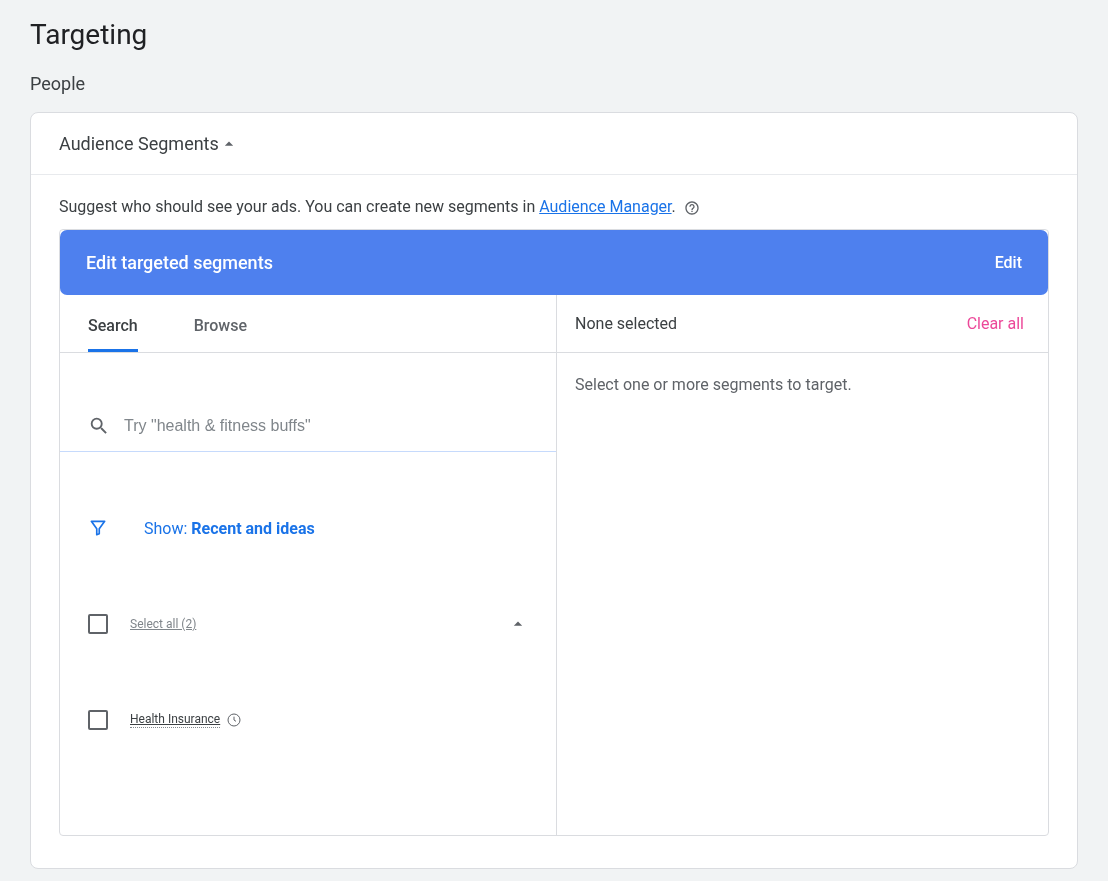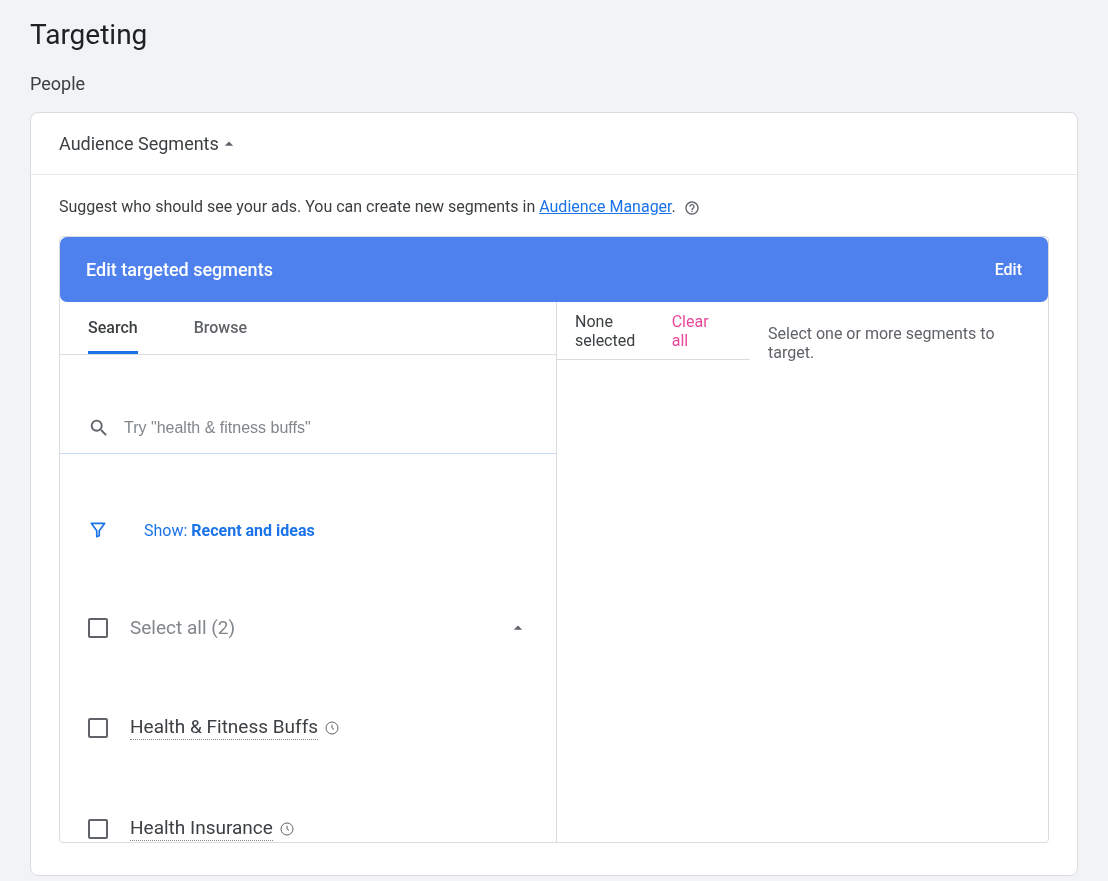--- a/index.html
+++ b/index.html
@@ -48,21 +48,21 @@
       width: 20px;
       height: 20px;
       fill: #5f6368;
     }
     .card-body {
       padding: 22px 28px 8px 28px;
     }
     .description {
       font-size: 16px;
       color: #3c4043;
-      margin-bottom: 20px;
+      margin-bottom: 13px;
     }
     .link {
       color: #1a73e8;
       text-decoration: underline;
       cursor: pointer;
     }
     .help-icon {
       display: inline-flex;
       vertical-align: middle;
       margin-left: 4px;
@@ -104,21 +104,21 @@
     .left-panel {
       width: 497px;
       border-right: 1px solid #dadce0;
       display: flex;
       flex-direction: column;
       gap: 48px;
     }
     .right-panel {
       flex: 1;
       display: flex;
-      flex-direction: row;
+      flex-direction: column;
     }
     .tabs-row {
       display: flex;
       padding: 0 28px;
       border-bottom: 1px solid #dadce0;
       height: 58px;
       align-items: flex-end;
     }
     .tab {
       padding: 16px 0 14px 0;
@@ -186,22 +186,23 @@
     .checkbox {
       width: 20px;
       height: 20px;
       border: 2px solid #5f6368;
       border-radius: 2px;
       margin-right: 22px;
       cursor: pointer;
       flex-shrink: 0;
     }
     .row-label {
-      font-size: 19px;
-      color: #3c4043;
+      font-size: 12px;
+      color: #3c4043;
+      text-decoration: underline;
     }
     .row-label.muted {
       color: #80868b;
     }
     .row-label.dotted {
       border-bottom: 1px dotted #80868b;
       padding-bottom: 1px;
     }
     .row-spacer {
       flex: 1;
@@ -302,30 +303,20 @@
 
           <div class="list-row">
             <div class="checkbox"></div>
             <span class="row-label muted">Select all (2)</span>
             <div class="row-spacer"></div>
             <svg class="row-chev" viewBox="0 0 24 24">
                 <path d="M7 14l5-5 5 5z"></path>
               </svg>
           </div>
 
-          <div class="list-row">
-            <div class="checkbox"></div>
-            <span class="row-label dotted">Health &amp; Fitness Buffs</span>
-            <span class="clock-icon">
-              <svg viewBox="0 0 24 24">
-                  <circle cx="12" cy="12" r="9"></circle>
-                  <path d="M12 7v5l3 2"></path>
-                </svg>
-            </span>
-          </div>
 
           <div class="list-row">
             <div class="checkbox"></div>
             <span class="row-label dotted">Health Insurance</span>
             <span class="clock-icon">
               <svg viewBox="0 0 24 24">
                   <circle cx="12" cy="12" r="9"></circle>
                   <path d="M12 7v5l3 2"></path>
                 </svg>
             </span>

